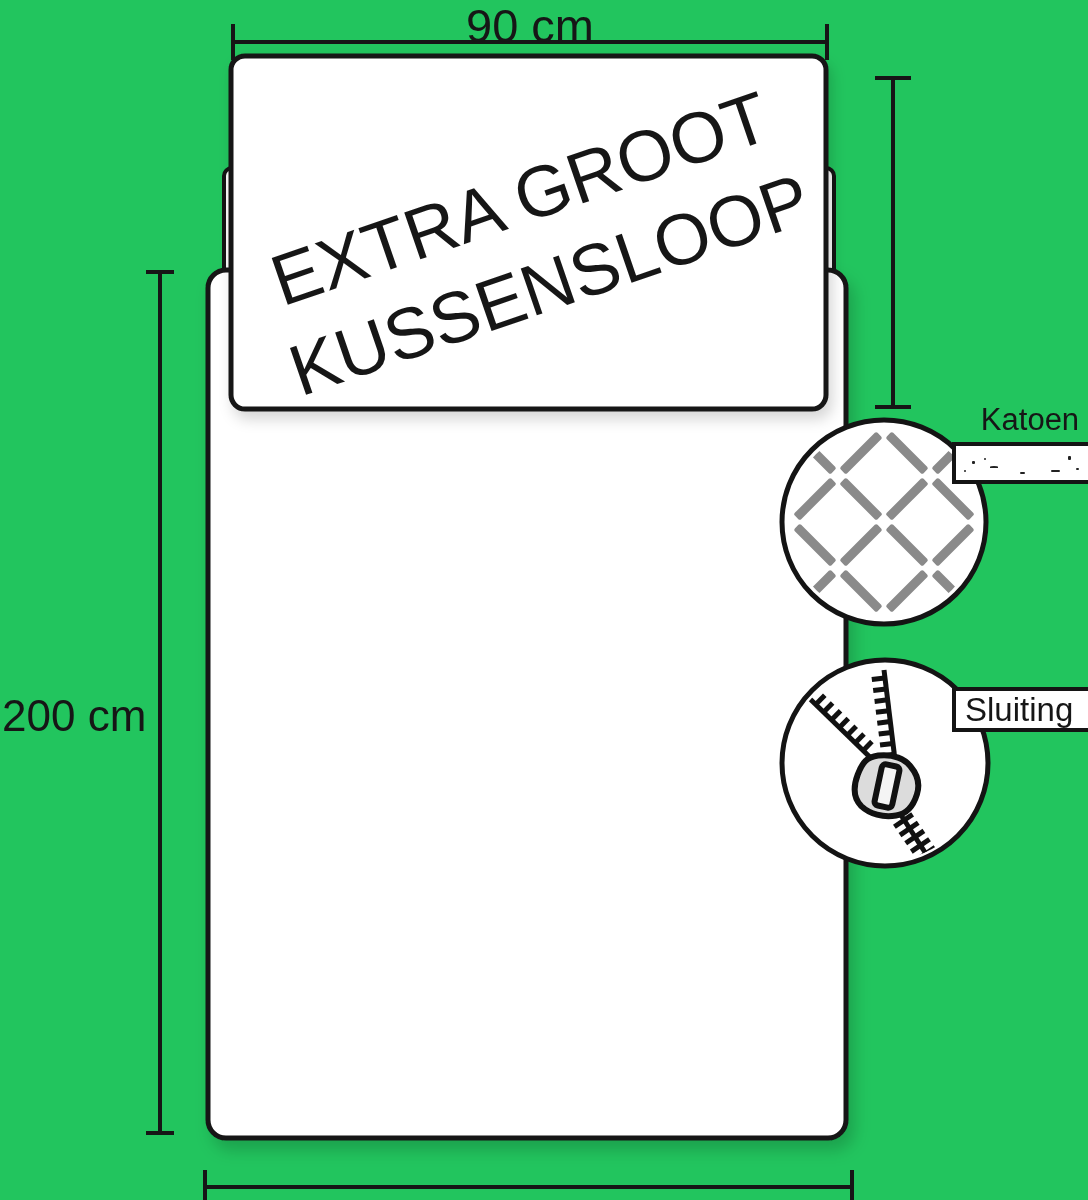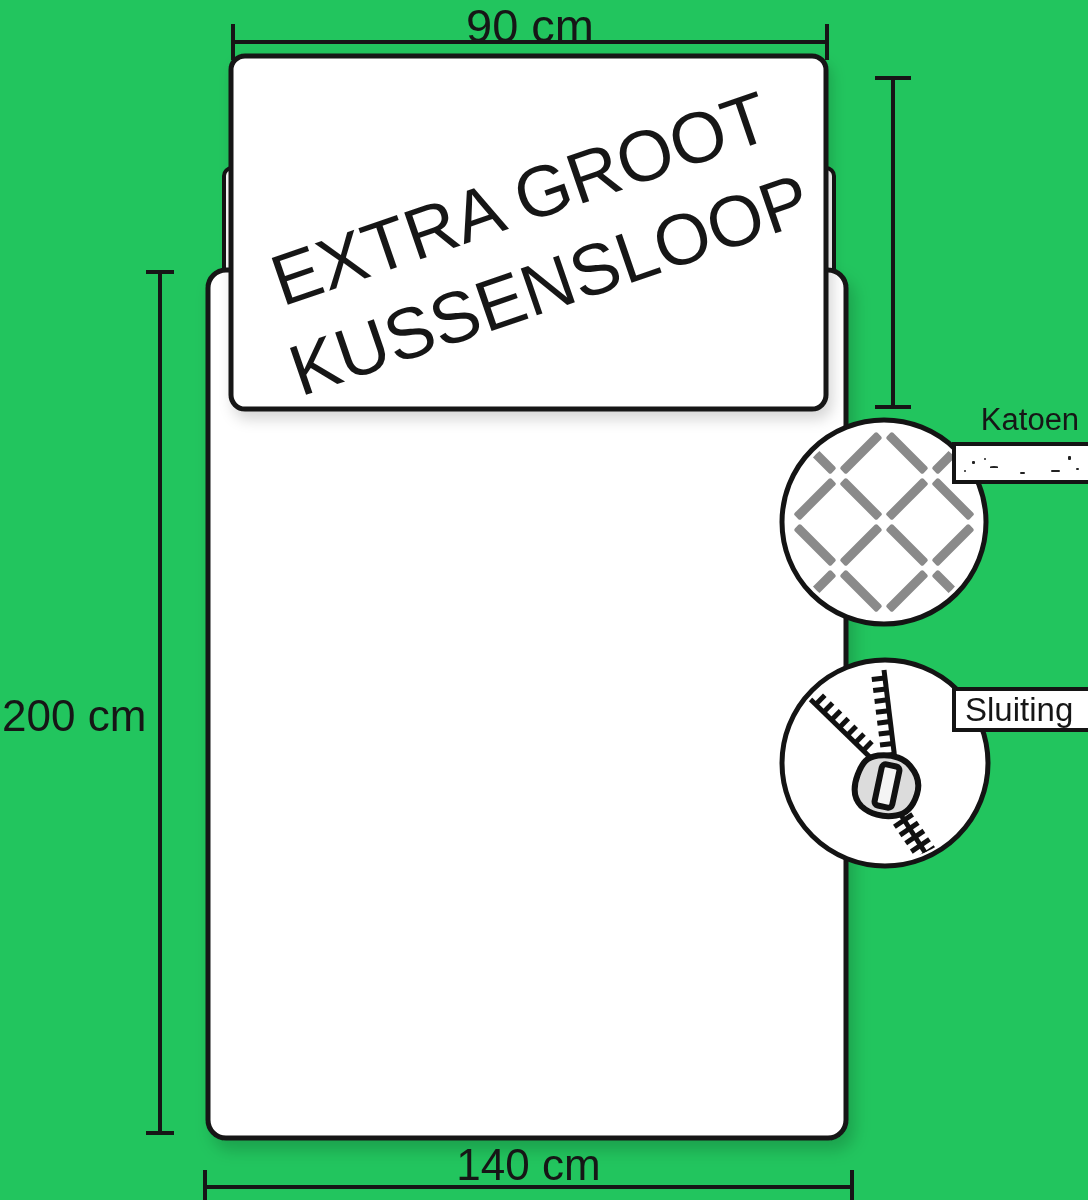--- a/index.html
+++ b/index.html
@@ -143,21 +143,20 @@
         <g transform="translate(887 786) rotate(12)">
           <path d="M -15,-28 C 0,-33 12,-30 19,-24 C 28,-17 32,-8 31,2 C 30,13 26,23 15,27 C 3,32 -11,31 -21,25 C -30,19 -33,8 -31,-5 C -29,-18 -26,-24 -15,-28 Z" fill="#dcdcdc" stroke-width="6"></path>
           <rect x="-9" y="-21" width="18" height="42" rx="4" fill="#f4f4f4" stroke-width="6"></rect>
         </g>
       </g>
     </g>
   </svg>
 
   <div class="lbl dim-top">90 cm</div>
   <div class="lbl dim-left">200 cm</div>
-  <div class="lbl dim-bottom">140 cm</div>
 
   <div class="pillow-text">
     <div>EXTRA GROOT</div>
     <div>KUSSENSLOOP</div>
   </div>
 
   <div class="lbl callout-label katoen-label">Katoen</div>
   <div class="callout-box katoen-box">
     <span>
       <span class="speck" style="left:16px;top:15px;width:3px;height:3px;"></span>

